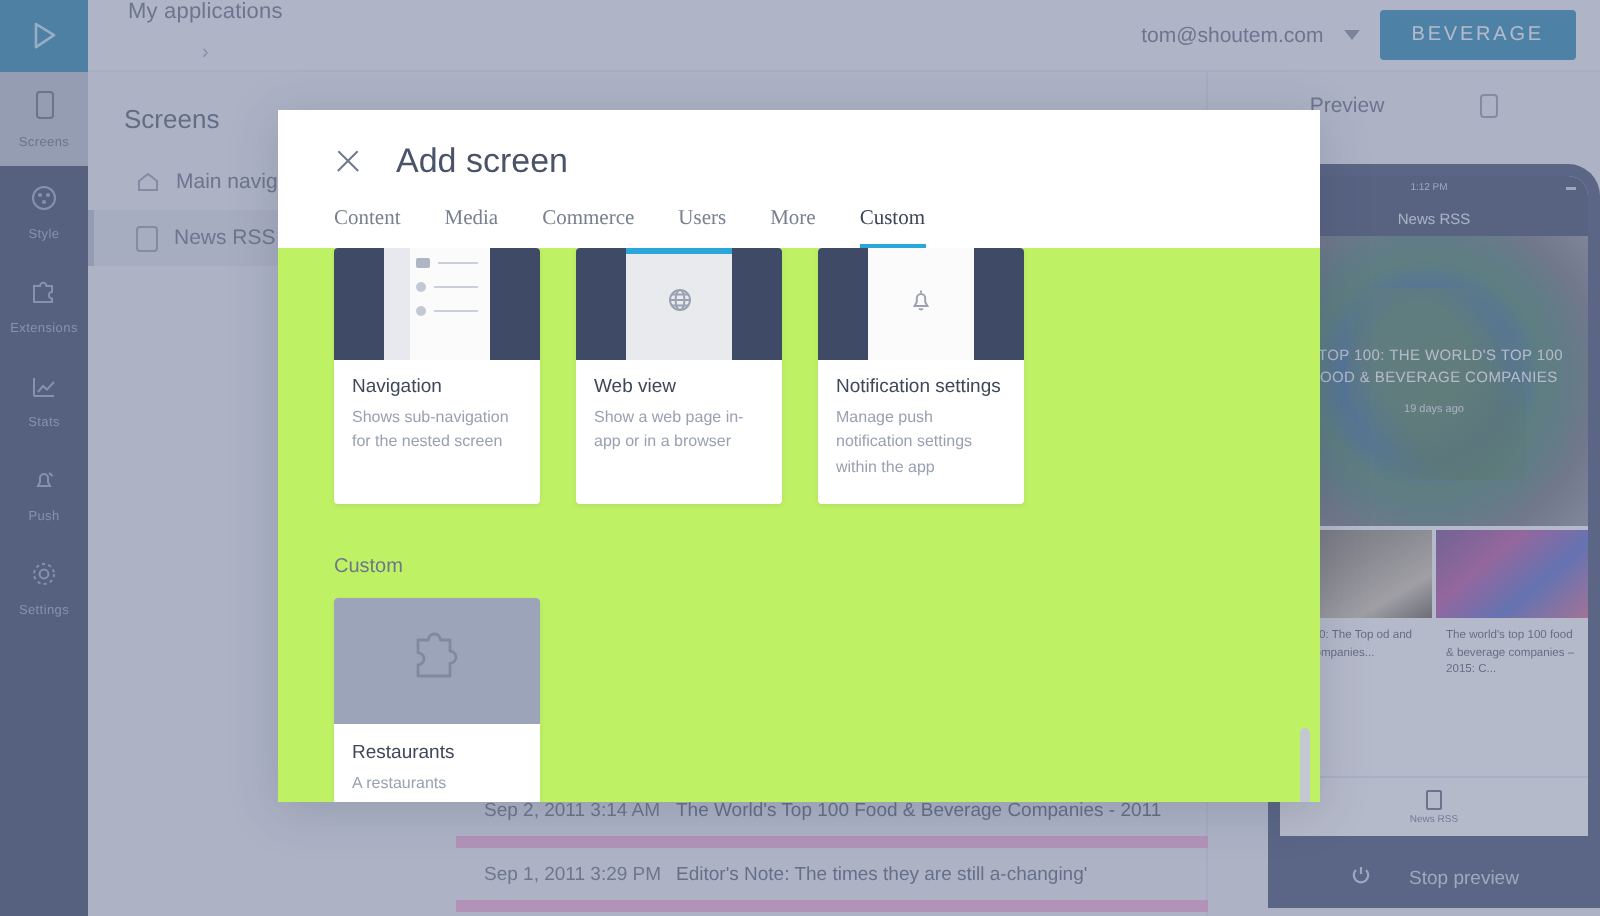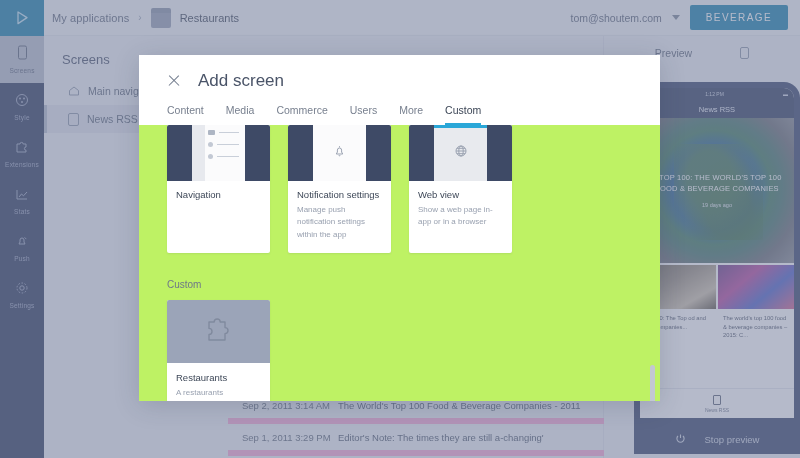--- a/index.html
+++ b/index.html
@@ -12,21 +12,21 @@
   .app { position: relative; width: 800px; height: 458px; }
 
   
   .bg { position: absolute; inset: 0; }
   .bg-dim { position: absolute; inset: 0; background: rgba(120,130,158,0.55); z-index: 50; pointer-events: none; }
 
   
   .topbar { position: absolute; left: 0; top: 0; width: 800px; height: 36px; background: #f2f4f7; border-bottom: 1px solid #e2e6ec; display: flex; align-items: center; }
   .logo { width: 44px; height: 36px; background: #1a7fa8; display: flex; align-items: center; justify-content: center; }
   .logo svg { display: block; }
-  .crumbs { display: flex; align-items: center; height: 36px; padding-left: 8px; gap: 9px; }
+  .crumbs { display: flex; align-items: center; height: 36px; padding-left: 20px; gap: 9px; flex-direction: column; }
   .crumb-txt { font-size: 11px; color: #5d6779; letter-spacing: .1px; }
   .crumb-sep { font-size: 10px; color: #9aa3b3; }
   .crumb-thumb { width: 20px; height: 20px; background: #98a1b4; border-radius: 2px; border-top: 5px solid #8a94a9; }
   .crumb-current { font-size: 11px; color: #3d4757; }
   .topbar-right { margin-left: auto; display: flex; align-items: center; gap: 10px; padding-right: 12px; height: 36px; }
   .user-email { font-size: 10.5px; color: #5d6779; }
   .caret { width: 0; height: 0; border-left: 4px solid transparent; border-right: 4px solid transparent; border-top: 5px solid #7d8797; }
   .publish-btn { background: #1a82ad; color: #fff; font-size: 10px; letter-spacing: 1.4px; padding: 7px 16px; border: none; border-radius: 2px; }
 
   
@@ -75,21 +75,21 @@
   .stop-prev { position: absolute; left: 0; right: 0; bottom: 0; height: 30px; display: flex; align-items: center; justify-content: center; gap: 19px; font-size: 9.5px; color: #cfd5e2; }
 
   
   .modal { position: absolute; left: 139px; top: 55px; width: 521px; height: 346px; background: #f4f6f8; z-index: 100; box-shadow: 0 4px 24px rgba(40,50,70,.18); display: flex; flex-direction: column; overflow: hidden; }
   .modal-head { background: #fff; padding: 16px 0 0 0; flex: 0 0 auto; }
   .mh-row { display: flex; align-items: center; gap: 17px; padding: 0 16px 0 28px; }
   .close-x { width: 14px; height: 14px; position: relative; }
   .close-x:before, .close-x:after { content: ""; position: absolute; left: 0; top: 6px; width: 14px; height: 1.4px; background: #707a8c; }
   .close-x:before { transform: rotate(45deg); } .close-x:after { transform: rotate(-45deg); }
   .modal-title { font-size: 17px; color: #4a5468; font-weight: 400; }
-  .tabs { display: flex; gap: 22px; padding: 13px 0 0 28px; }
+  .tabs { display: flex; gap: 22px; padding: 13px 0 0 28px; font-family: Liberation Serif, serif; }
   .tab { font-size: 10.5px; color: #78808f; padding-bottom: 7px; border-bottom: 2px solid transparent; }
   .tab.active { color: #3c4656; border-bottom-color: #2aa7d8; }
   .modal-body { flex: 1 1 auto; overflow: hidden; position: relative; background: #bef264; }
   .body-inner { padding: 0 28px 20px 28px; }
   .grid { display: flex; gap: 18px; }
   .card { width: 103px; background: #fff; border-radius: 2px; box-shadow: 0 1px 2px rgba(60,70,90,.10); overflow: hidden; }
   .card-thumb { height: 56px; position: relative; background: #fbfbfc; display: flex; }
   .thumb-side { width: 25px; background: #3e4a66; }
   .thumb-mid { flex: 1; position: relative; display: flex; align-items: center; justify-content: center; }
   .thumb-bluebar { position: absolute; left: 25px; right: 25px; top: 0; height: 3px; background: #2aa7d8; }
@@ -294,40 +294,21 @@
                         <span class="nm-dot"></span>
                         <span class="nm-line"></span>
                       </div>
                   </div>
                 </div>
               </div>
               <div class="thumb-side"></div>
             </div>
             <div class="card-body">
               <div class="card-title">Navigation</div>
-            </div>
-          </div>
-
-          <div class="card">
-            <div class="card-thumb">
-              <div class="thumb-side"></div>
-              <div class="thumb-mid">
-                <span>
-                  <svg width="13" height="14" viewBox="0 0 13 14">
-                      <path d="M3.3 10h6.4l-1.1-2V6.1a2.1 2.1 0 10-4.2 0V8L3.3 10z" fill="none" stroke="#9aa2b1" stroke-width="1"></path>
-                      <path d="M5.6 11.2a1 1 0 001.8 0" stroke="#9aa2b1" stroke-width="1" fill="none"></path>
-                      <path d="M6.5 3.4V2.2" stroke="#9aa2b1" stroke-width="1"></path>
-                    </svg>
-                </span>
-              </div>
-              <div class="thumb-side"></div>
-            </div>
-            <div class="card-body">
-              <div class="card-title">Notification settings</div>
-              <div class="card-desc">Manage push notification settings within the app</div>
+              <div class="card-desc">Shows sub-navigation for the nested screen</div>
             </div>
           </div>
 
           <div class="card">
             <div class="card-thumb" style="background:#e8eaee">
               <div class="thumb-side"></div>
               <div class="thumb-bluebar"></div>
               <div class="thumb-mid">
                 <span>
                   <svg width="14" height="14" viewBox="0 0 14 14">
@@ -338,20 +319,40 @@
                 </span>
               </div>
               <div class="thumb-side"></div>
             </div>
             <div class="card-body">
               <div class="card-title">Web view</div>
               <div class="card-desc">Show a web page in-app or in a browser</div>
             </div>
           </div>
 
+          <div class="card">
+            <div class="card-thumb">
+              <div class="thumb-side"></div>
+              <div class="thumb-mid">
+                <span>
+                  <svg width="13" height="14" viewBox="0 0 13 14">
+                      <path d="M3.3 10h6.4l-1.1-2V6.1a2.1 2.1 0 10-4.2 0V8L3.3 10z" fill="none" stroke="#9aa2b1" stroke-width="1"></path>
+                      <path d="M5.6 11.2a1 1 0 001.8 0" stroke="#9aa2b1" stroke-width="1" fill="none"></path>
+                      <path d="M6.5 3.4V2.2" stroke="#9aa2b1" stroke-width="1"></path>
+                    </svg>
+                </span>
+              </div>
+              <div class="thumb-side"></div>
+            </div>
+            <div class="card-body">
+              <div class="card-title">Notification settings</div>
+              <div class="card-desc">Manage push notification settings within the app</div>
+            </div>
+          </div>
+
         </div>
 
         <div class="sec-title">Custom</div>
 
         <div class="grid">
           <div class="cust-card">
             <div class="cust-thumb">
               <span>
                 <svg width="36" height="34" viewBox="0 0 36 34">
                   <path d="M8 9h5.2a3 3 0 116 0H24v5.6a3 3 0 110 6V27H8v-5.6a3 3 0 100-6V9z" fill="none" stroke="#808a9e" stroke-width="1.4" stroke-linejoin="round"></path>

